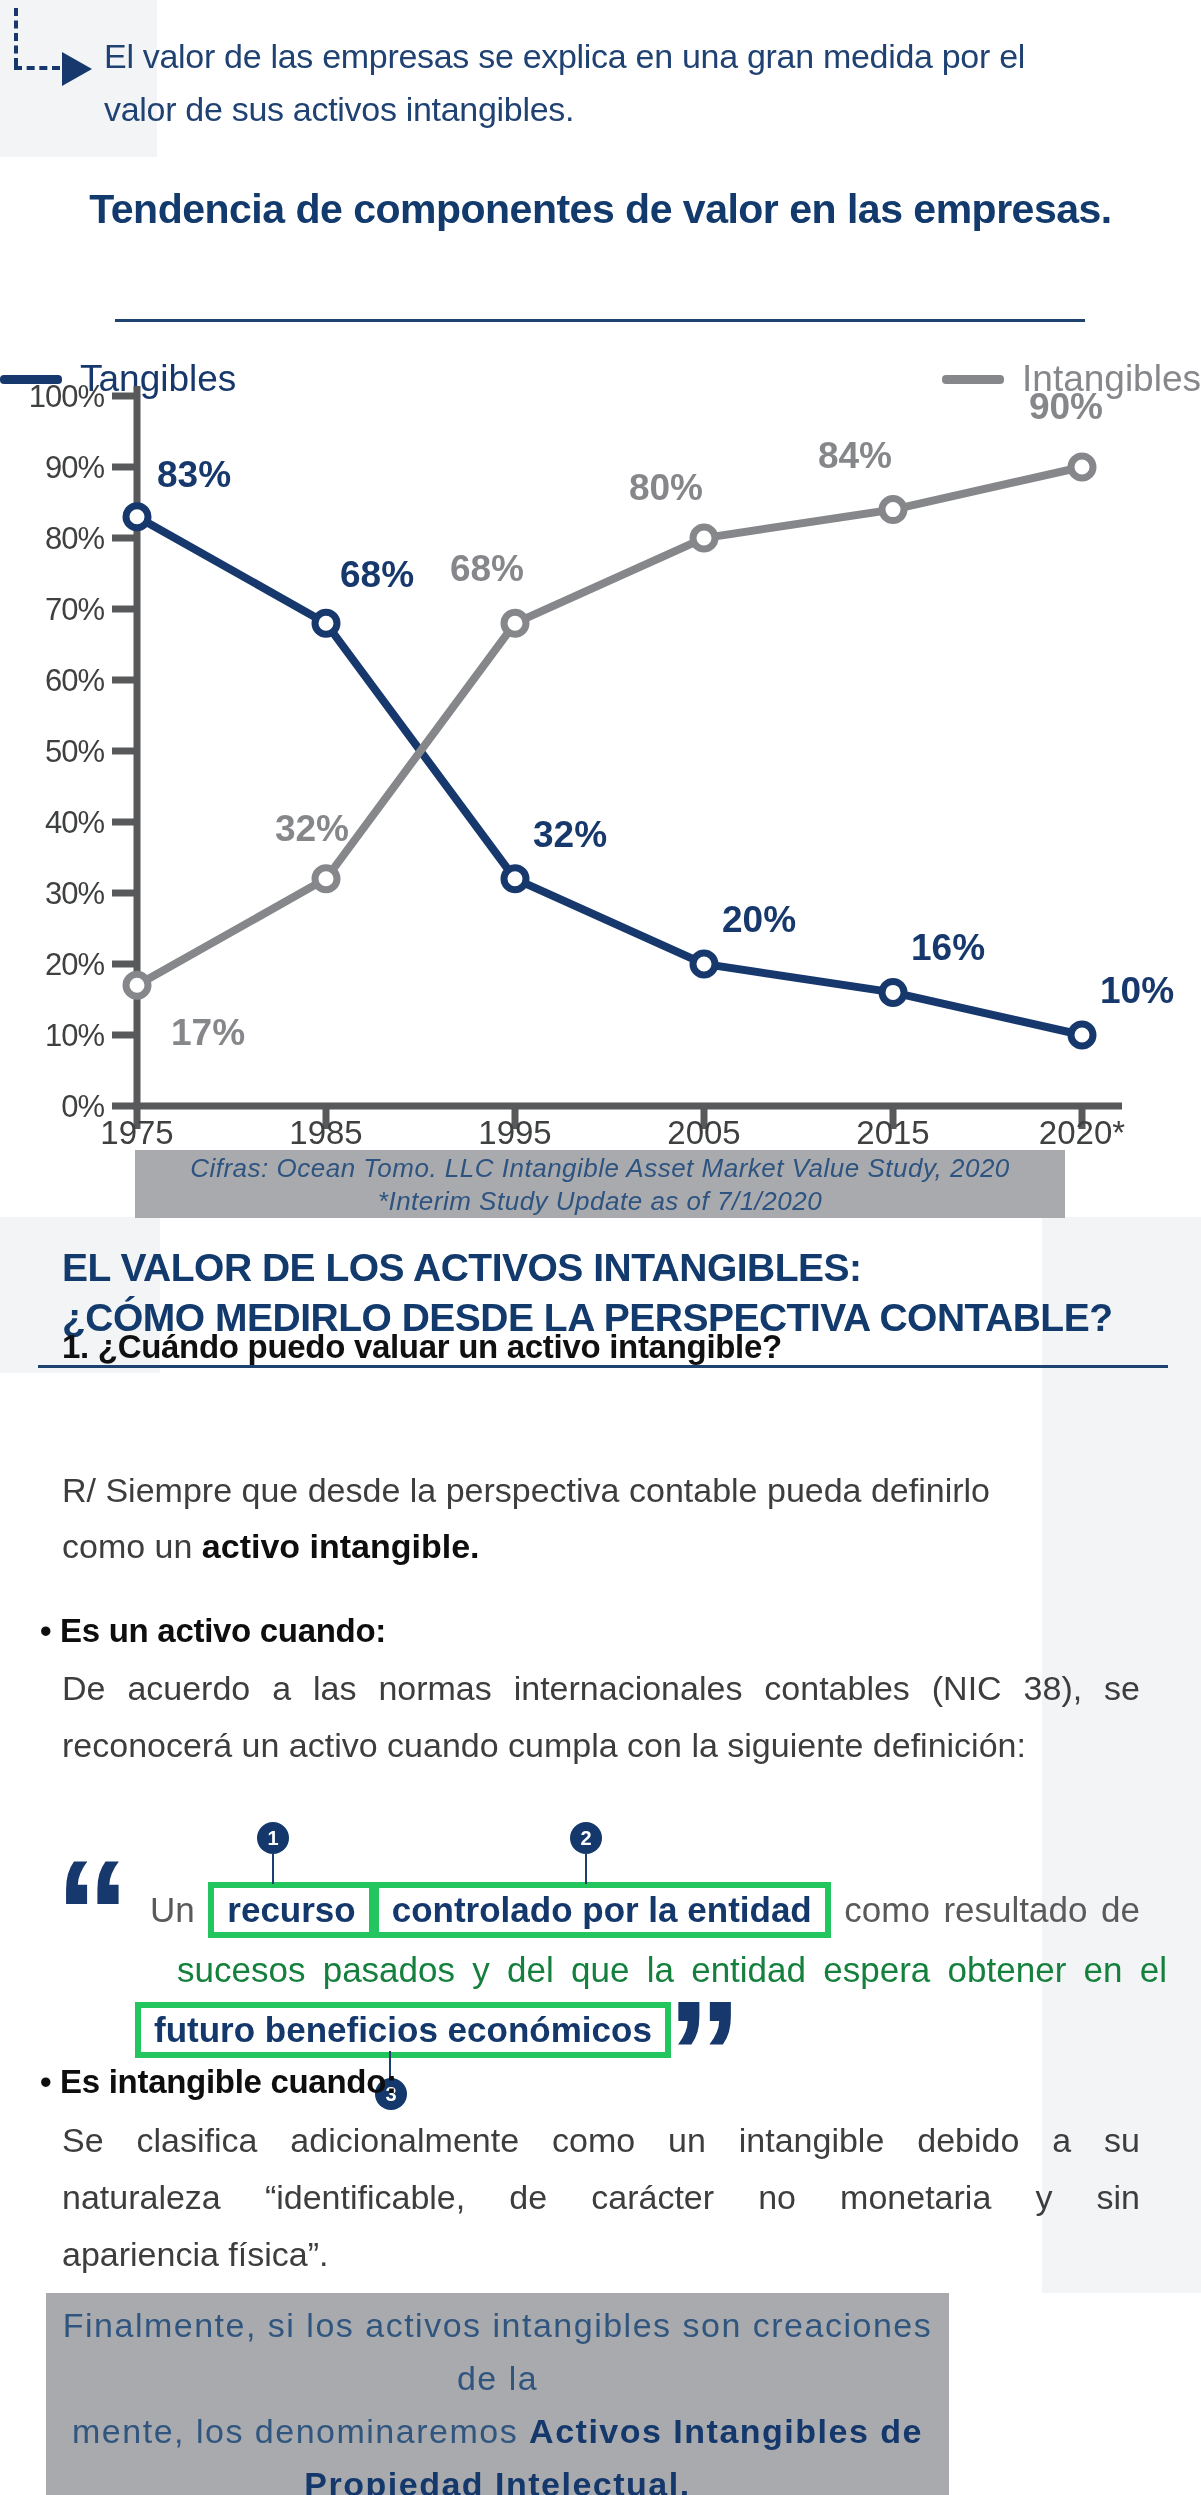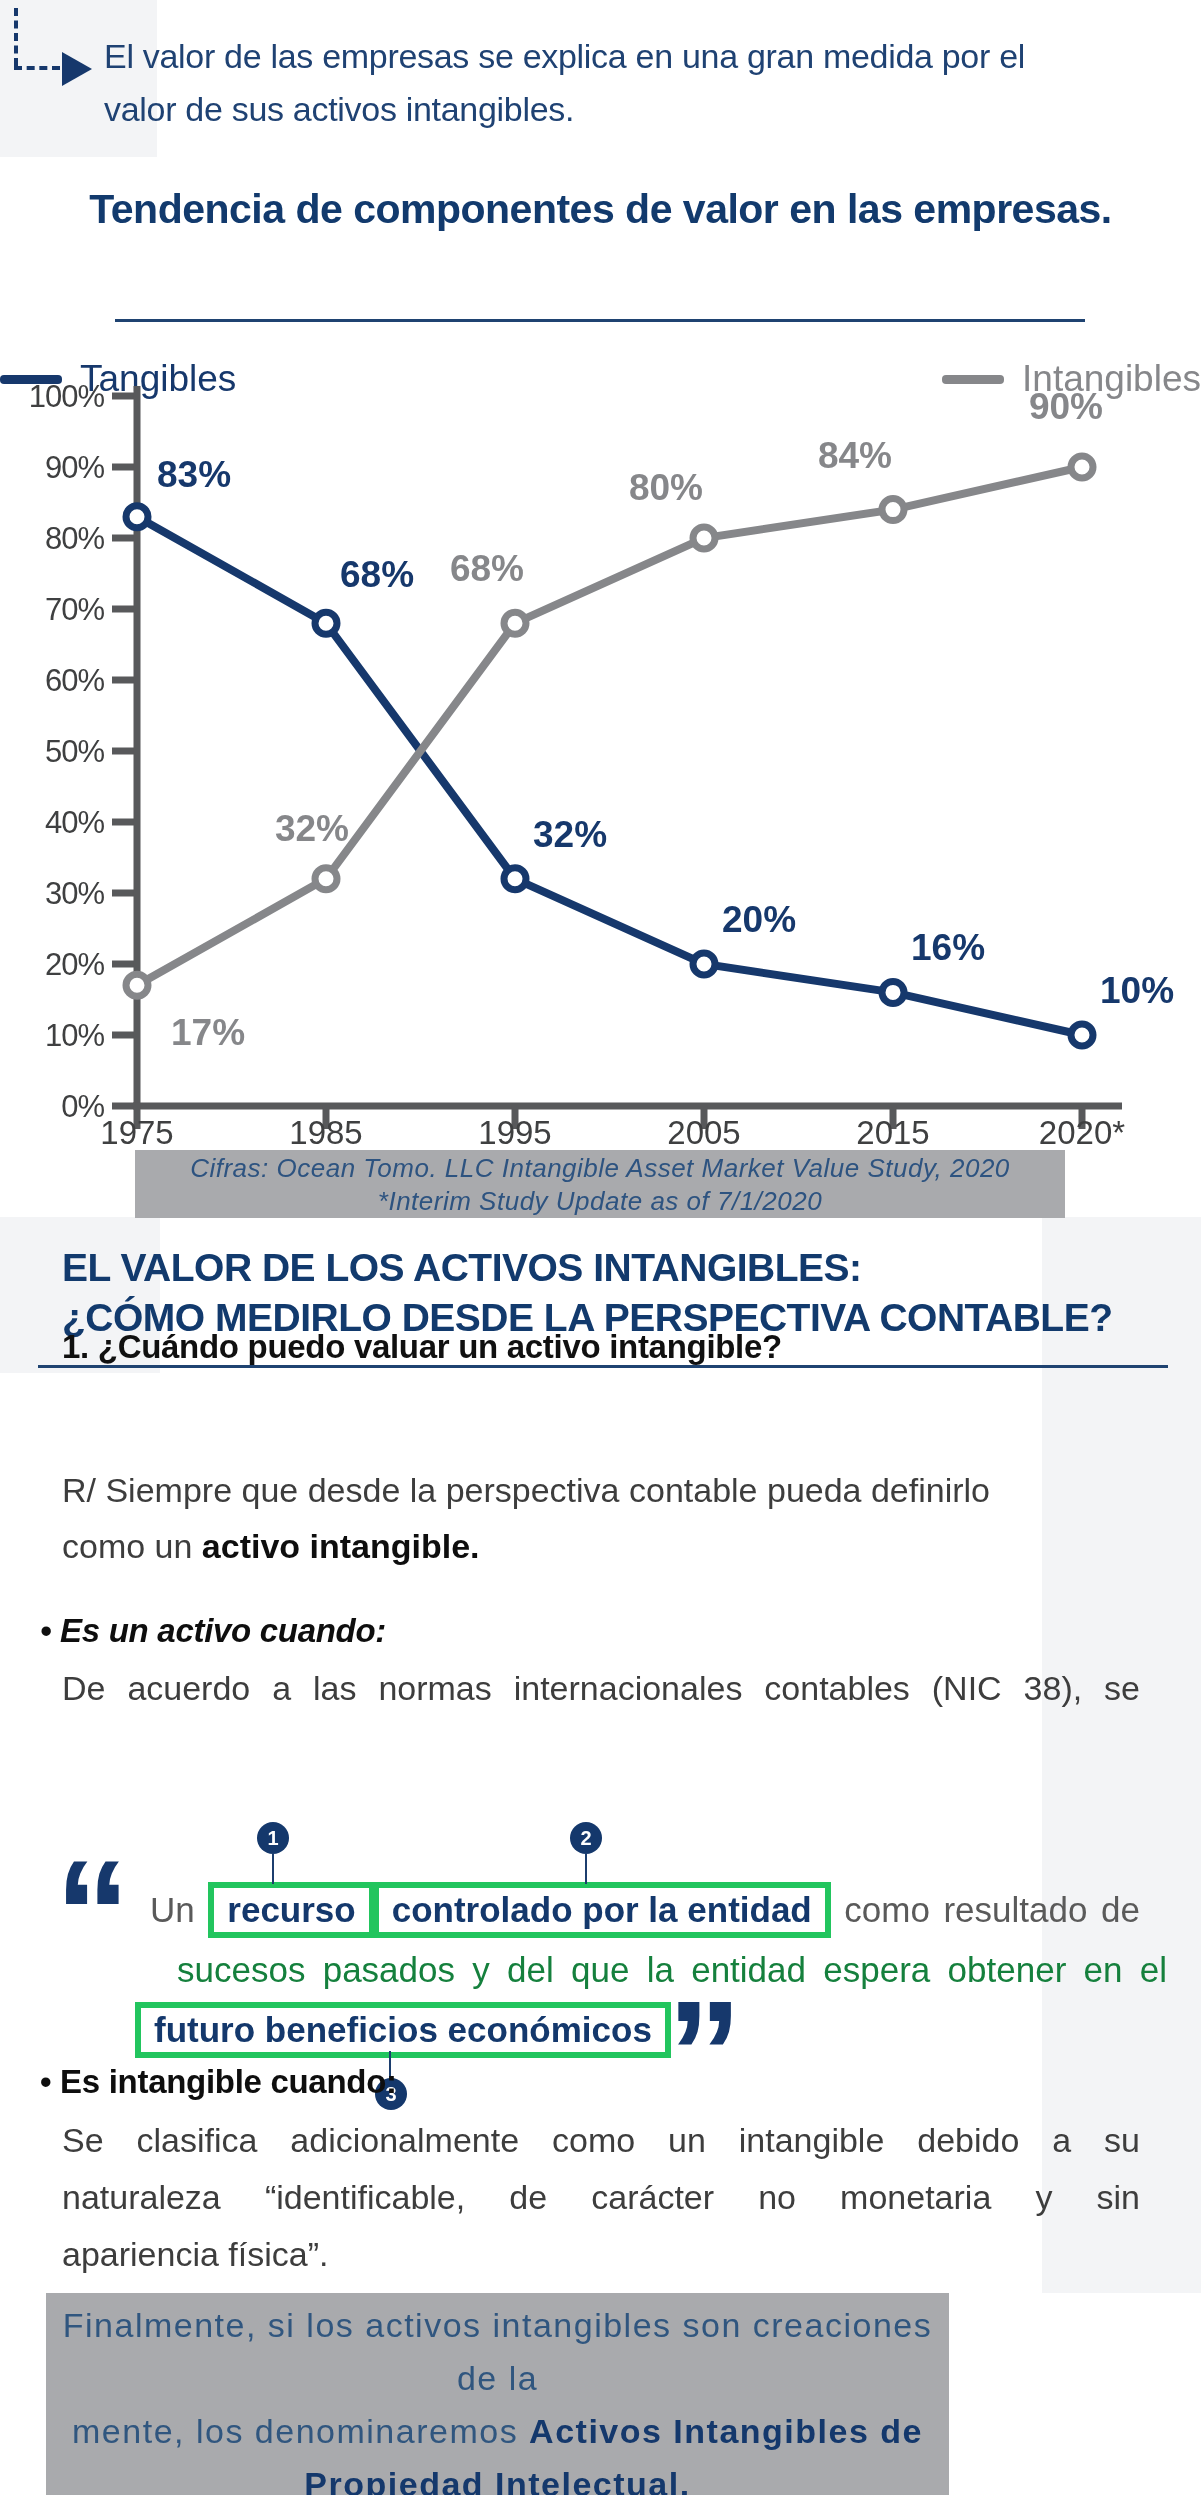--- a/index.html
+++ b/index.html
@@ -170,23 +170,24 @@
 </div>
 <div class="sec-rule"></div>
 
 <div class="q1">1. ¿Cuándo puedo valuar un activo intangible?</div>
 
 <div class="answer">
   <div>R/ Siempre que desde la perspectiva contable pueda definirlo</div>
   <div><span>como un </span><b>activo intangible.</b></div>
 </div>
 
-<div class="bullet-title" style="top:1612px;font-style:italic;">• Es un activo cuando:</div>
+<div class="bullet-title" style="top:1612px;">• Es un activo cuando:</div>
 <div class="para" style="top:1660px;">
   <div class="jline">De acuerdo a las normas internacionales contables (NIC 38), se</div>
+  <div>reconocerá un activo cuando cumpla con la siguiente definición:</div>
 </div>
 
 <div class="quote">
   <div class="bigquote q-open">“</div>
   <div class="bigquote q-close">”</div>
 
   <div class="q-line1">
     <span>Un</span>
     <span class="q-boxes">
       <span class="q-box">recurso</span>

